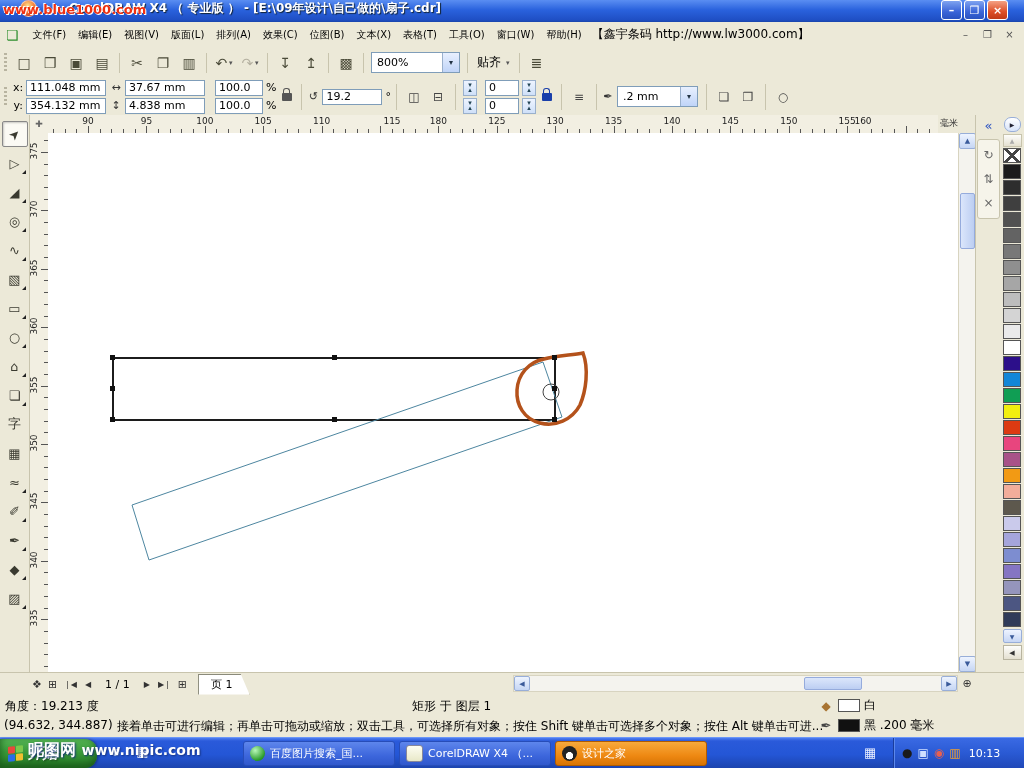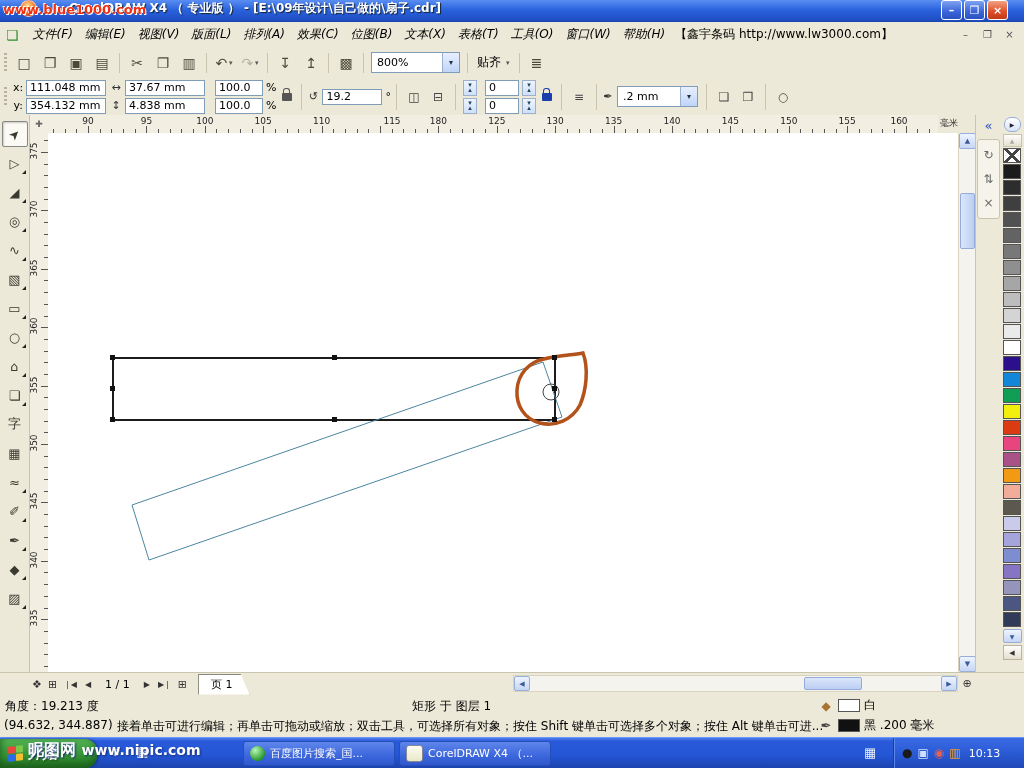--- a/index.html
+++ b/index.html
@@ -16,21 +16,21 @@
     white-space:nowrap;overflow:hidden;flex:1;}
   .winbtns{display:flex;gap:2px;margin-left:4px;}
   .xpbtn{width:19px;height:18px;border-radius:3px;border:1px solid #fff;
     background:linear-gradient(#7fa3f0,#3a64d8 60%,#2a52c0);color:#fff;font-size:11px;
     display:flex;align-items:center;justify-content:center;font-weight:bold;line-height:1;}
   .xpbtn.close{background:linear-gradient(#f4a183,#dd4f27 60%,#c03a18);}
   
   .menubar{position:absolute;top:22px;left:0;width:100%;height:25px;background:#ece9d8;
     display:flex;align-items:center;border-bottom:1px solid #dcd8c8;}
   .doc-icon{color:#2f8f2f;font-size:14px;margin:0 8px 0 6px;}
-  .menu-item{padding:3px 6px;font-size:12px;cursor:default;font-style:italic;}
+  .menu-item{padding:3px 6px;font-size:10px;cursor:default;}
   .menu-vendor{font-size:12px;padding:0 4px;white-space:nowrap;}
   .docbtns{margin-left:auto;display:flex;gap:5px;margin-right:6px;color:#555;}
   .docbtn{width:15px;height:14px;display:flex;align-items:center;justify-content:center;
     font-size:10px;border:1px solid transparent;}
   
   .toolbar{position:absolute;top:47px;left:0;width:100%;height:31px;background:#ece9d8;
     display:flex;align-items:center;border-bottom:1px solid #d8d4c0;}
   .grip{width:3px;height:20px;margin:0 4px;
     background:repeating-linear-gradient(180deg,#b8b4a0 0 2px,#ece9d8 2px 4px);}
   .tbar-left{display:flex;align-items:center;}
@@ -536,21 +536,21 @@
         <span class="hlabel" style="left: 273.6px;">110</span>
         <span class="hlabel" style="left: 344px;">115</span>
         <span class="hlabel" style="left: 390.4px;">180</span>
         <span class="hlabel" style="left: 448.8px;">125</span>
         <span class="hlabel" style="left: 507.2px;">130</span>
         <span class="hlabel" style="left: 565.6px;">135</span>
         <span class="hlabel" style="left: 624px;">140</span>
         <span class="hlabel" style="left: 682.4px;">145</span>
         <span class="hlabel" style="left: 740.8px;">150</span>
         <span class="hlabel" style="left: 799.2px;">155</span>
-        <span class="hlabel" style="left: 851px; text-align: center;">160</span>
+        <span class="hlabel" style="left: 815px; text-align: center;">160</span>
       </div>
     <div class="runit">毫米</div>
     <div class="vruler">
         <span class="vtick" style="top: 532.92px; width: 4px;"></span>
         <span class="vtick" style="top: 521.24px; width: 4px;"></span>
         <span class="vtick" style="top: 509.56px; width: 4px;"></span>
         <span class="vtick" style="top: 497.88px; width: 4px;"></span>
         <span class="vtick" style="top: 486.2px; width: 7px;"></span>
         <span class="vtick" style="top: 474.52px; width: 4px;"></span>
         <span class="vtick" style="top: 462.84px; width: 4px;"></span>
@@ -729,20 +729,24 @@
     </div>
     <div class="tasks">
         <div class="task blue">
           <span class="task-ico ico-browser"></span>
           <span class="task-label">百度图片搜索_国...</span>
         </div>
         <div class="task blue">
           <span class="task-ico ico-coreldraw"></span>
           <span class="task-label">CorelDRAW X4 （...</span>
         </div>
+        <div class="task orange">
+          <span class="task-ico ico-qq"></span>
+          <span class="task-label">设计之家</span>
+        </div>
       </div>
     <span class="kbd">▦</span>
     <div class="tray">
       <span style="display:flex;gap:5px;align-items:center">
           <span class="tray-ico" style="color: rgb(26, 26, 26);">●</span>
           <span class="tray-ico" style="color: rgb(207, 224, 255);">▣</span>
           <span class="tray-ico" style="color: rgb(232, 96, 80);">◉</span>
           <span class="tray-ico" style="color: rgb(240, 160, 48);">▥</span>
         </span>
       <span class="tray-time">10:13</span>

